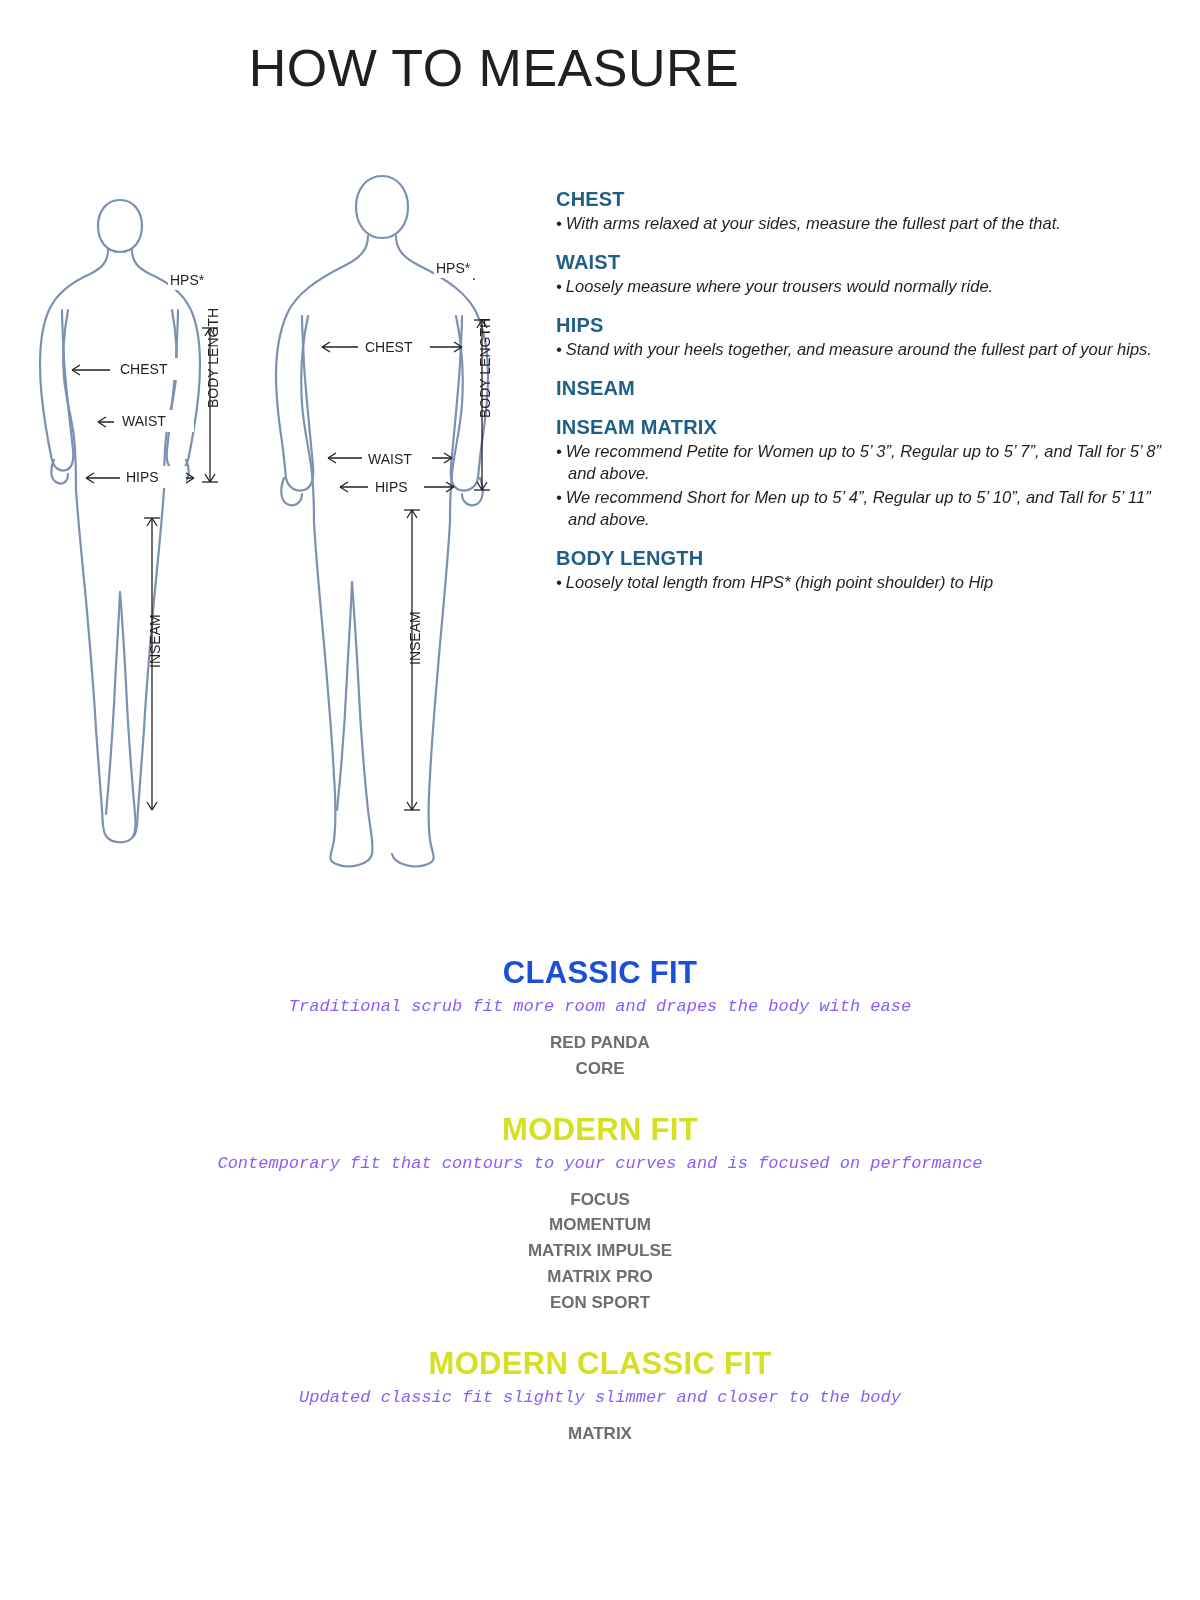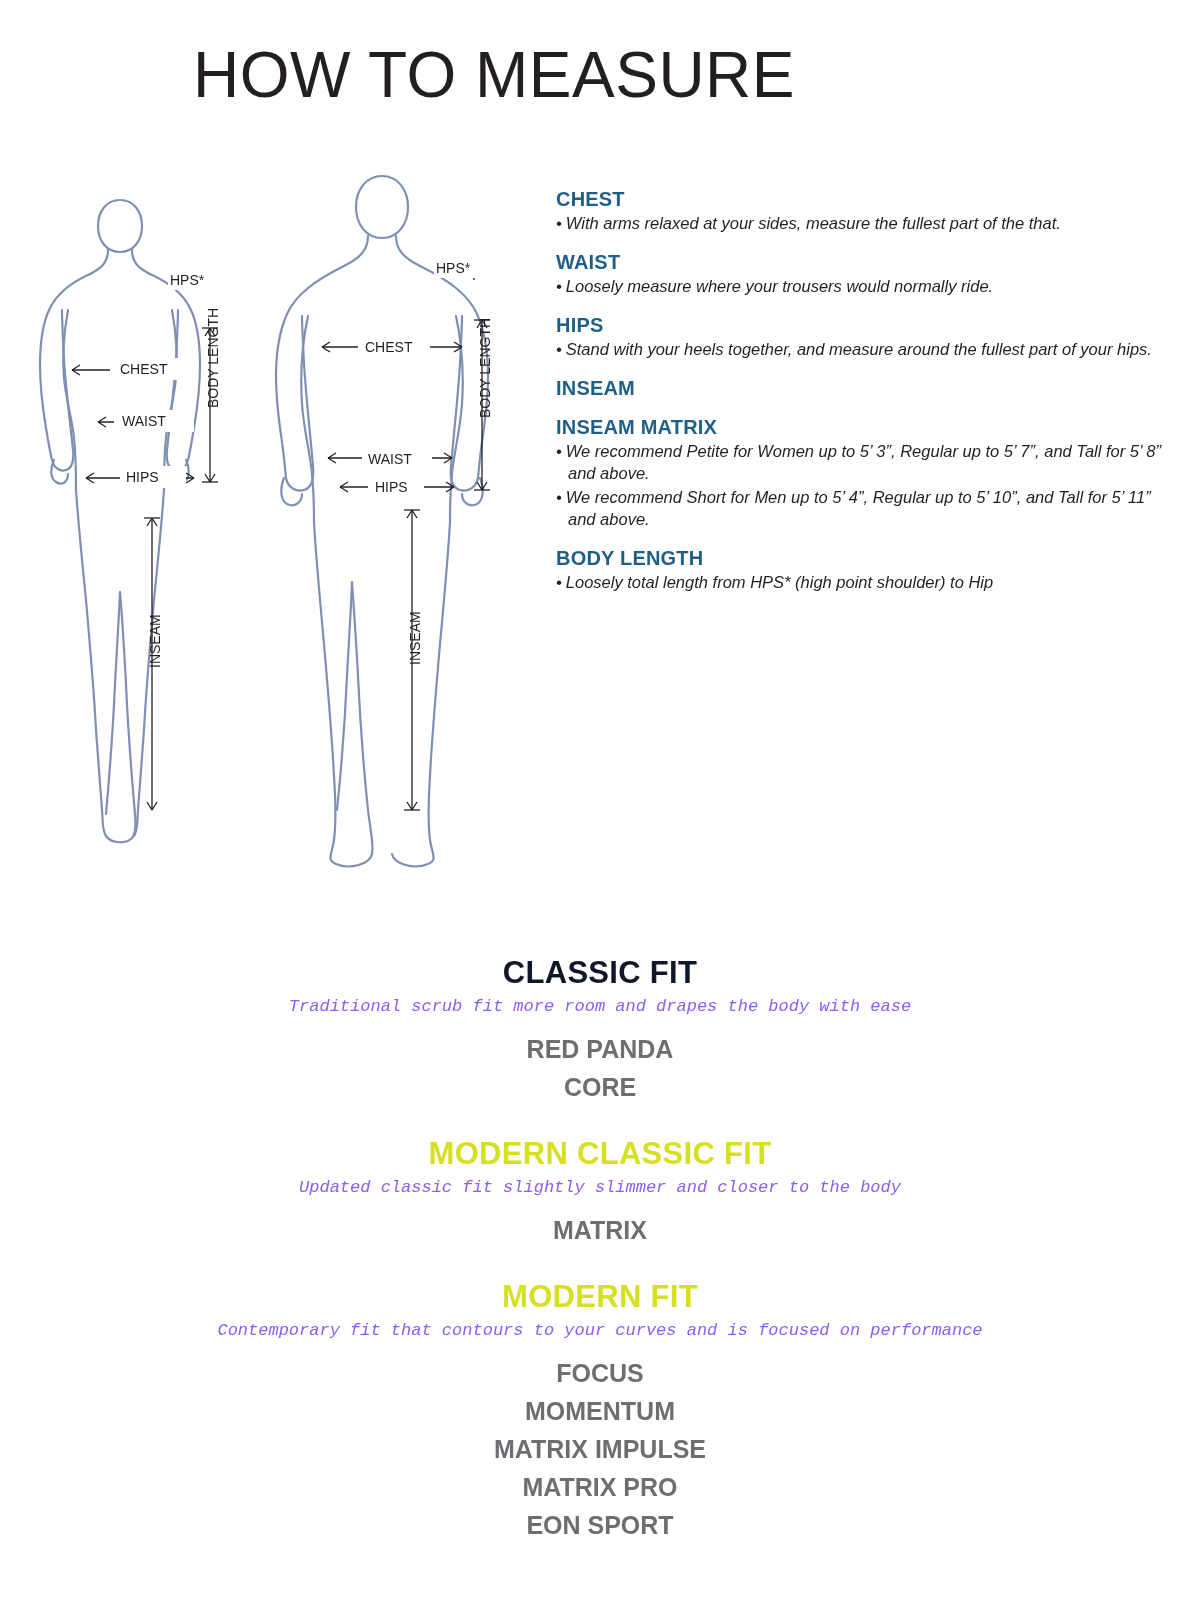--- a/index.html
+++ b/index.html
@@ -16,21 +16,21 @@
     overflow: hidden;
   }
 
   
   .page-title {
     position: absolute;
     top: 38px;
     left: 0;
     width: 988px;
     text-align: center;
-    font-size: 64px;
+    font-size: 52px;
     font-weight: 400;
     letter-spacing: 0.5px;
     color: #231f20;
   }
 
   
   .figures {
     position: absolute;
     top: 160px;
     left: 10px;
@@ -87,21 +87,21 @@
   .fit-desc {
     font-style: italic;
     font-size: 17px;
     color: #8b5cf6;
     margin-bottom: 14px;
     font-family: Liberation Mono, monospace;
   }
   .fit-products {
     color: #6d6e71;
     font-weight: bold;
-    font-size: 25px;
+    font-size: 17px;
     line-height: 1.52;
   }
 </style>
 </head>
 <body>
 
 <div class="page-title">HOW TO MEASURE</div>
 
 <div class="figures">
   <svg width="520" height="720" viewBox="0 0 520 720" xmlns="http://www.w3.org/2000/svg">
@@ -289,35 +289,35 @@
     <div class="def-line indent-wrap">
       <span class="bullet">•</span><span>Loosely total length from HPS* (high point shoulder) to Hip</span>
     </div>
   </div>
 
 </div>
 
 <div class="fits">
 
   <div class="fit-block">
-    <div class="fit-name" style="color:#0f172a">CLASSIC FIT</div>
+    <div class="fit-name" style="color:#1d4ed8">CLASSIC FIT</div>
     <div class="fit-desc">Traditional scrub fit more room and drapes the body with ease</div>
     <div class="fit-products" style="white-space:pre-line">RED PANDA
 CORE</div>
-  </div>
-
-  <div class="fit-block">
-    <div class="fit-name" style="color:#d7df23">MODERN CLASSIC FIT</div>
-    <div class="fit-desc">Updated classic fit slightly slimmer and closer to the body</div>
-    <div class="fit-products" style="white-space:pre-line">MATRIX</div>
   </div>
 
   <div class="fit-block">
     <div class="fit-name" style="color:#d7df23">MODERN FIT</div>
     <div class="fit-desc">Contemporary fit that contours to your curves and is focused on performance</div>
     <div class="fit-products" style="white-space:pre-line">FOCUS
 MOMENTUM
 MATRIX IMPULSE
 MATRIX PRO
 EON SPORT</div>
   </div>
 
+  <div class="fit-block">
+    <div class="fit-name" style="color:#d7df23">MODERN CLASSIC FIT</div>
+    <div class="fit-desc">Updated classic fit slightly slimmer and closer to the body</div>
+    <div class="fit-products" style="white-space:pre-line">MATRIX</div>
+  </div>
+
 </div>
 
 </body></html>

